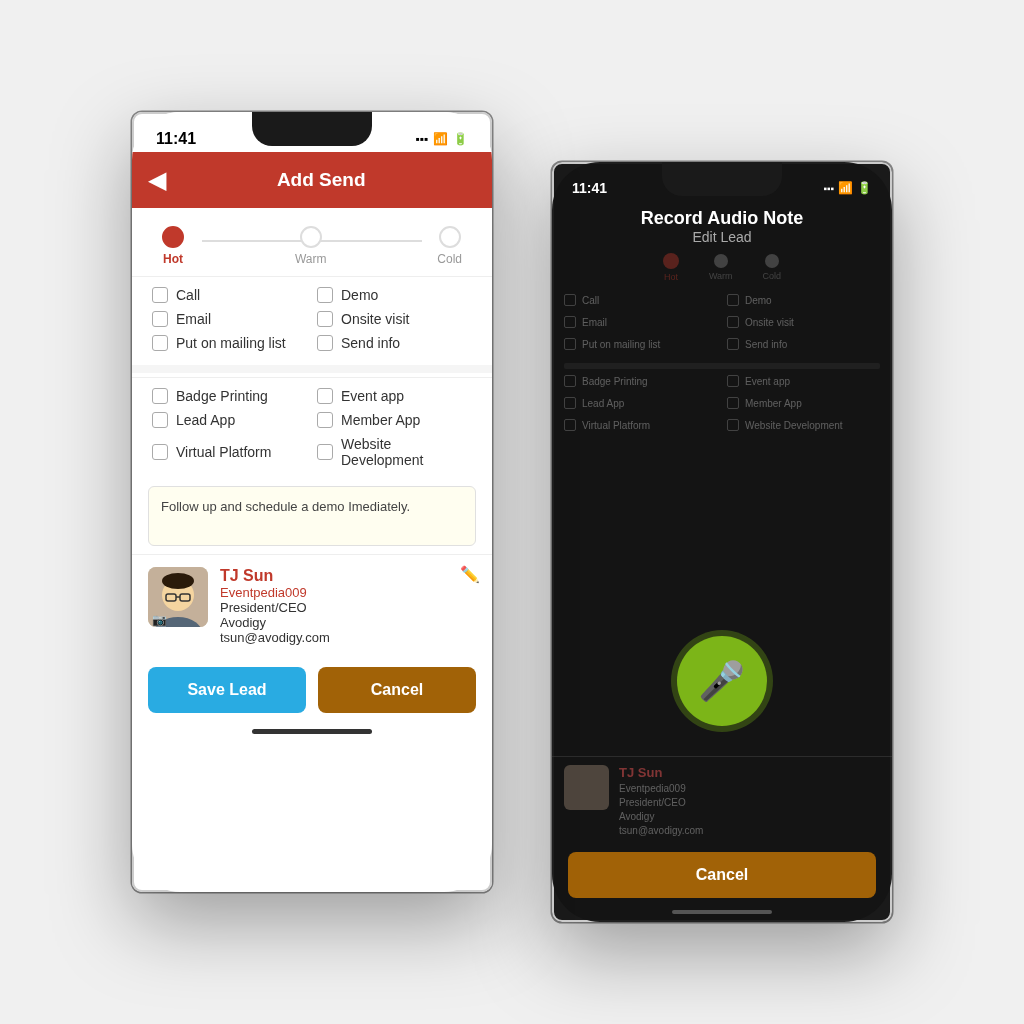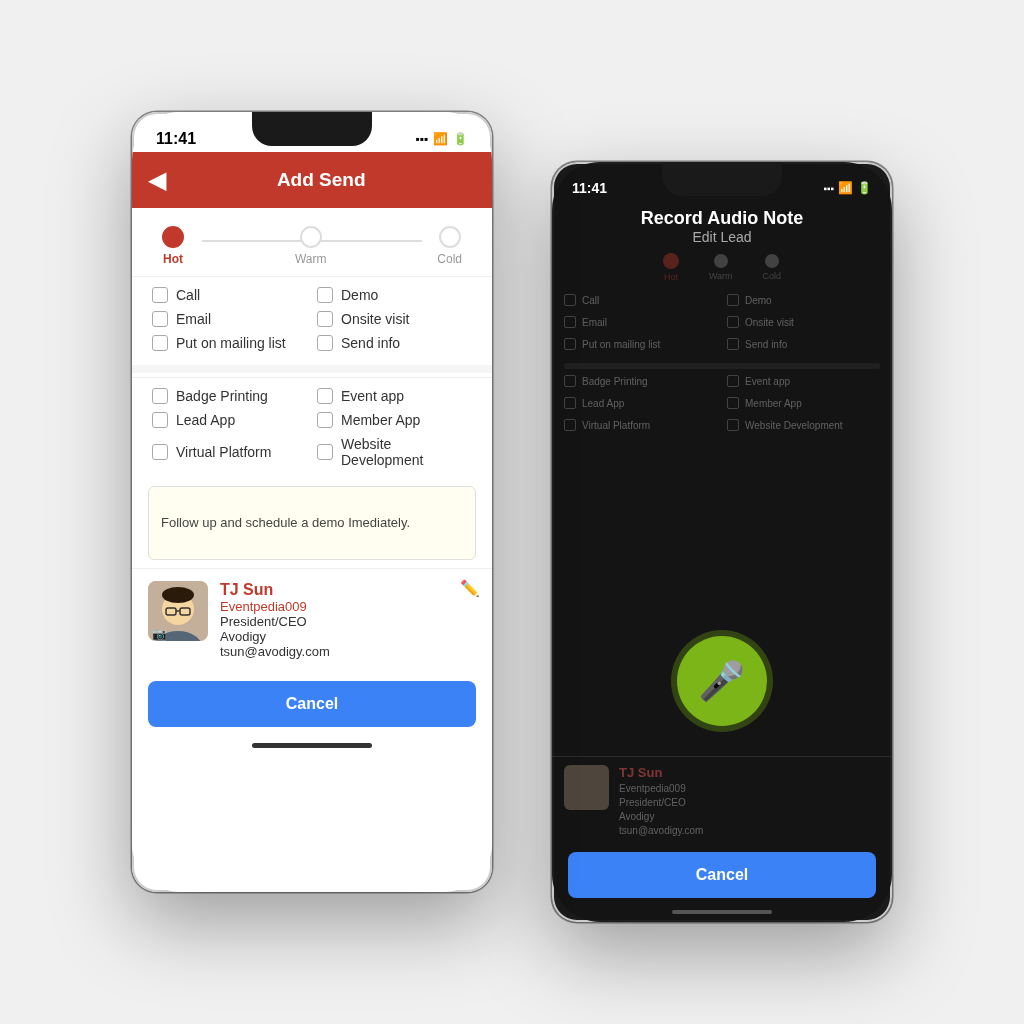--- a/index.html
+++ b/index.html
@@ -19,21 +19,21 @@
       width: 820px;
       height: 860px;
       display: flex;
       align-items: center;
       justify-content: center;
     }
 
     
     .phone {
       position: absolute;
-      border-radius: 25px;
+      border-radius: 10px;
       box-shadow: 0 30px 80px rgba(0,0,0,0.35), 0 0 0 1.5px #888, inset 0 0 0 2px #ccc;
       overflow: hidden;
       background: #1a1a1a;
     }
 
     .phone-front {
       width: 360px;
       height: 780px;
       left: 20px;
       top: 30px;
@@ -201,21 +201,21 @@
       border-radius: 3px;
       flex-shrink: 0;
       background: white;
     }
 
     
     .notes-section {
       margin: 8px 16px;
       border: 1px solid #e0e0e0;
       border-radius: 6px;
-      padding: 26px 12px;
+      padding: 10px 12px;
       background: #fffef0;
       font-size: 13px;
       color: #444;
       line-height: 1.5;
       min-height: 60px;
     }
 
     
     .contact-card {
       margin: 8px 0 0;
@@ -296,21 +296,21 @@
       cursor: pointer;
       text-align: center;
     }
 
     .btn-save {
       background: #29abe2;
       color: white;
     }
 
     .btn-cancel {
-      background: #3b82f6;
+      background: #a16207;
       color: white;
     }
 
     
     .home-bar {
       width: 120px;
       height: 5px;
       background: #333;
       border-radius: 3px;
       margin: 6px auto 8px;
@@ -721,20 +721,21 @@
           <div class="contact-name">TJ Sun</div>
           <div class="contact-company">Eventpedia009</div>
           <div class="contact-title">President/CEO</div>
           <div class="contact-org">Avodigy</div>
           <div class="contact-email">tsun@avodigy.com</div>
         </div>
         <span class="edit-icon">✏️</span>
       </div>
 
       <div class="button-row">
+        <button class="btn btn-save">Save Lead</button>
         <button class="btn btn-cancel">Cancel</button>
       </div>
 
       <div class="home-bar"></div>
     </div>
   </div>
 
 </div>
 
 </body></html>

